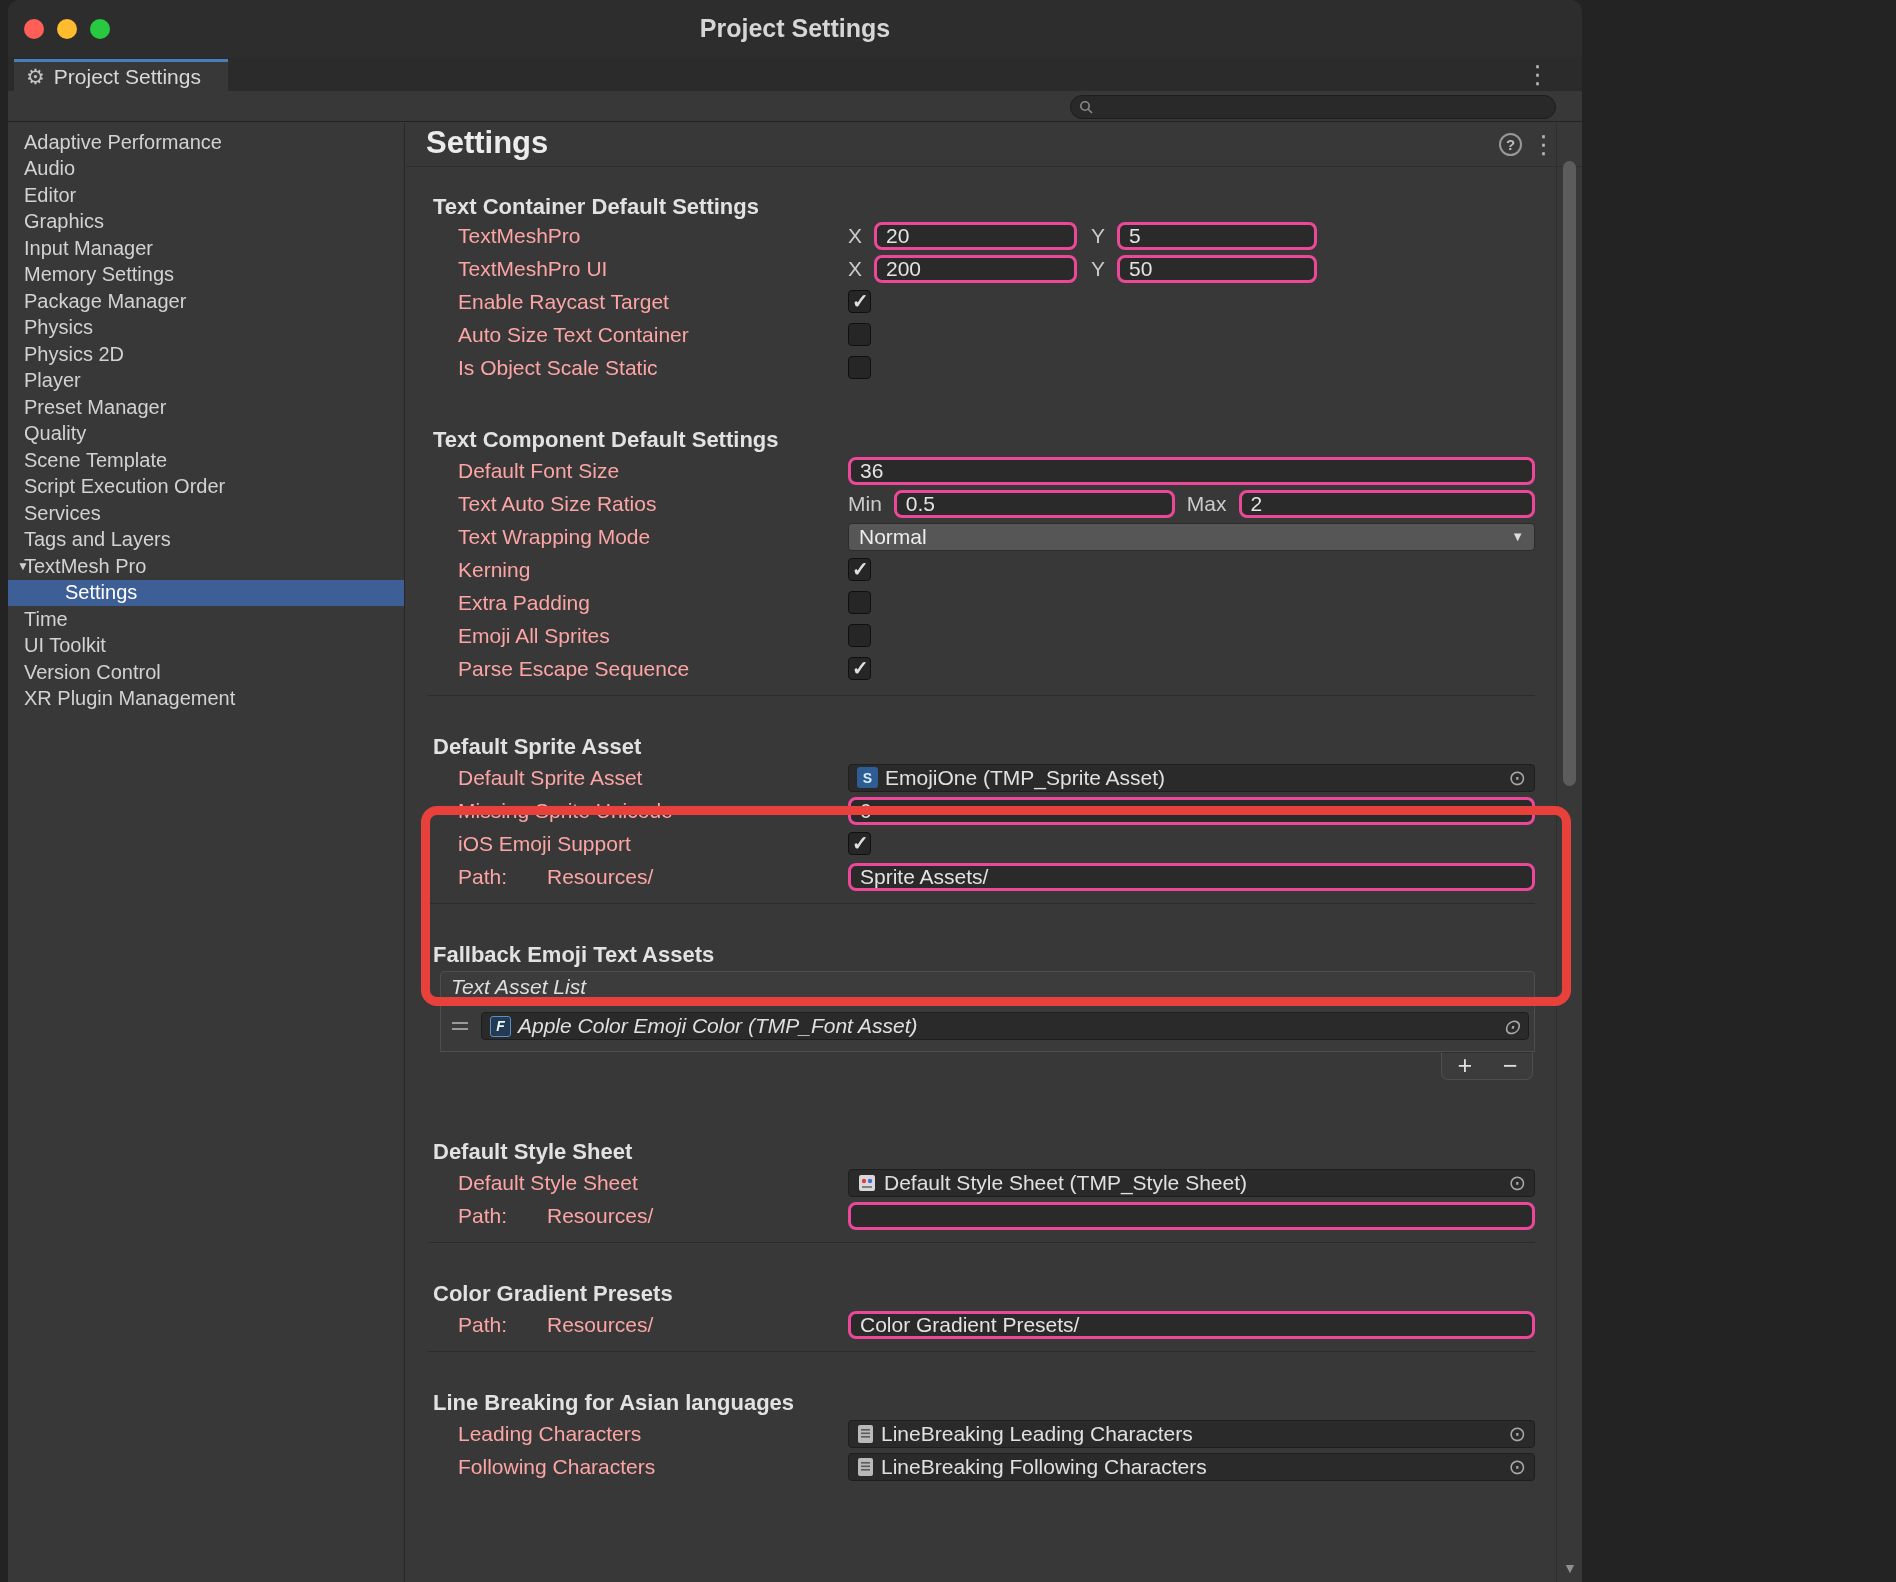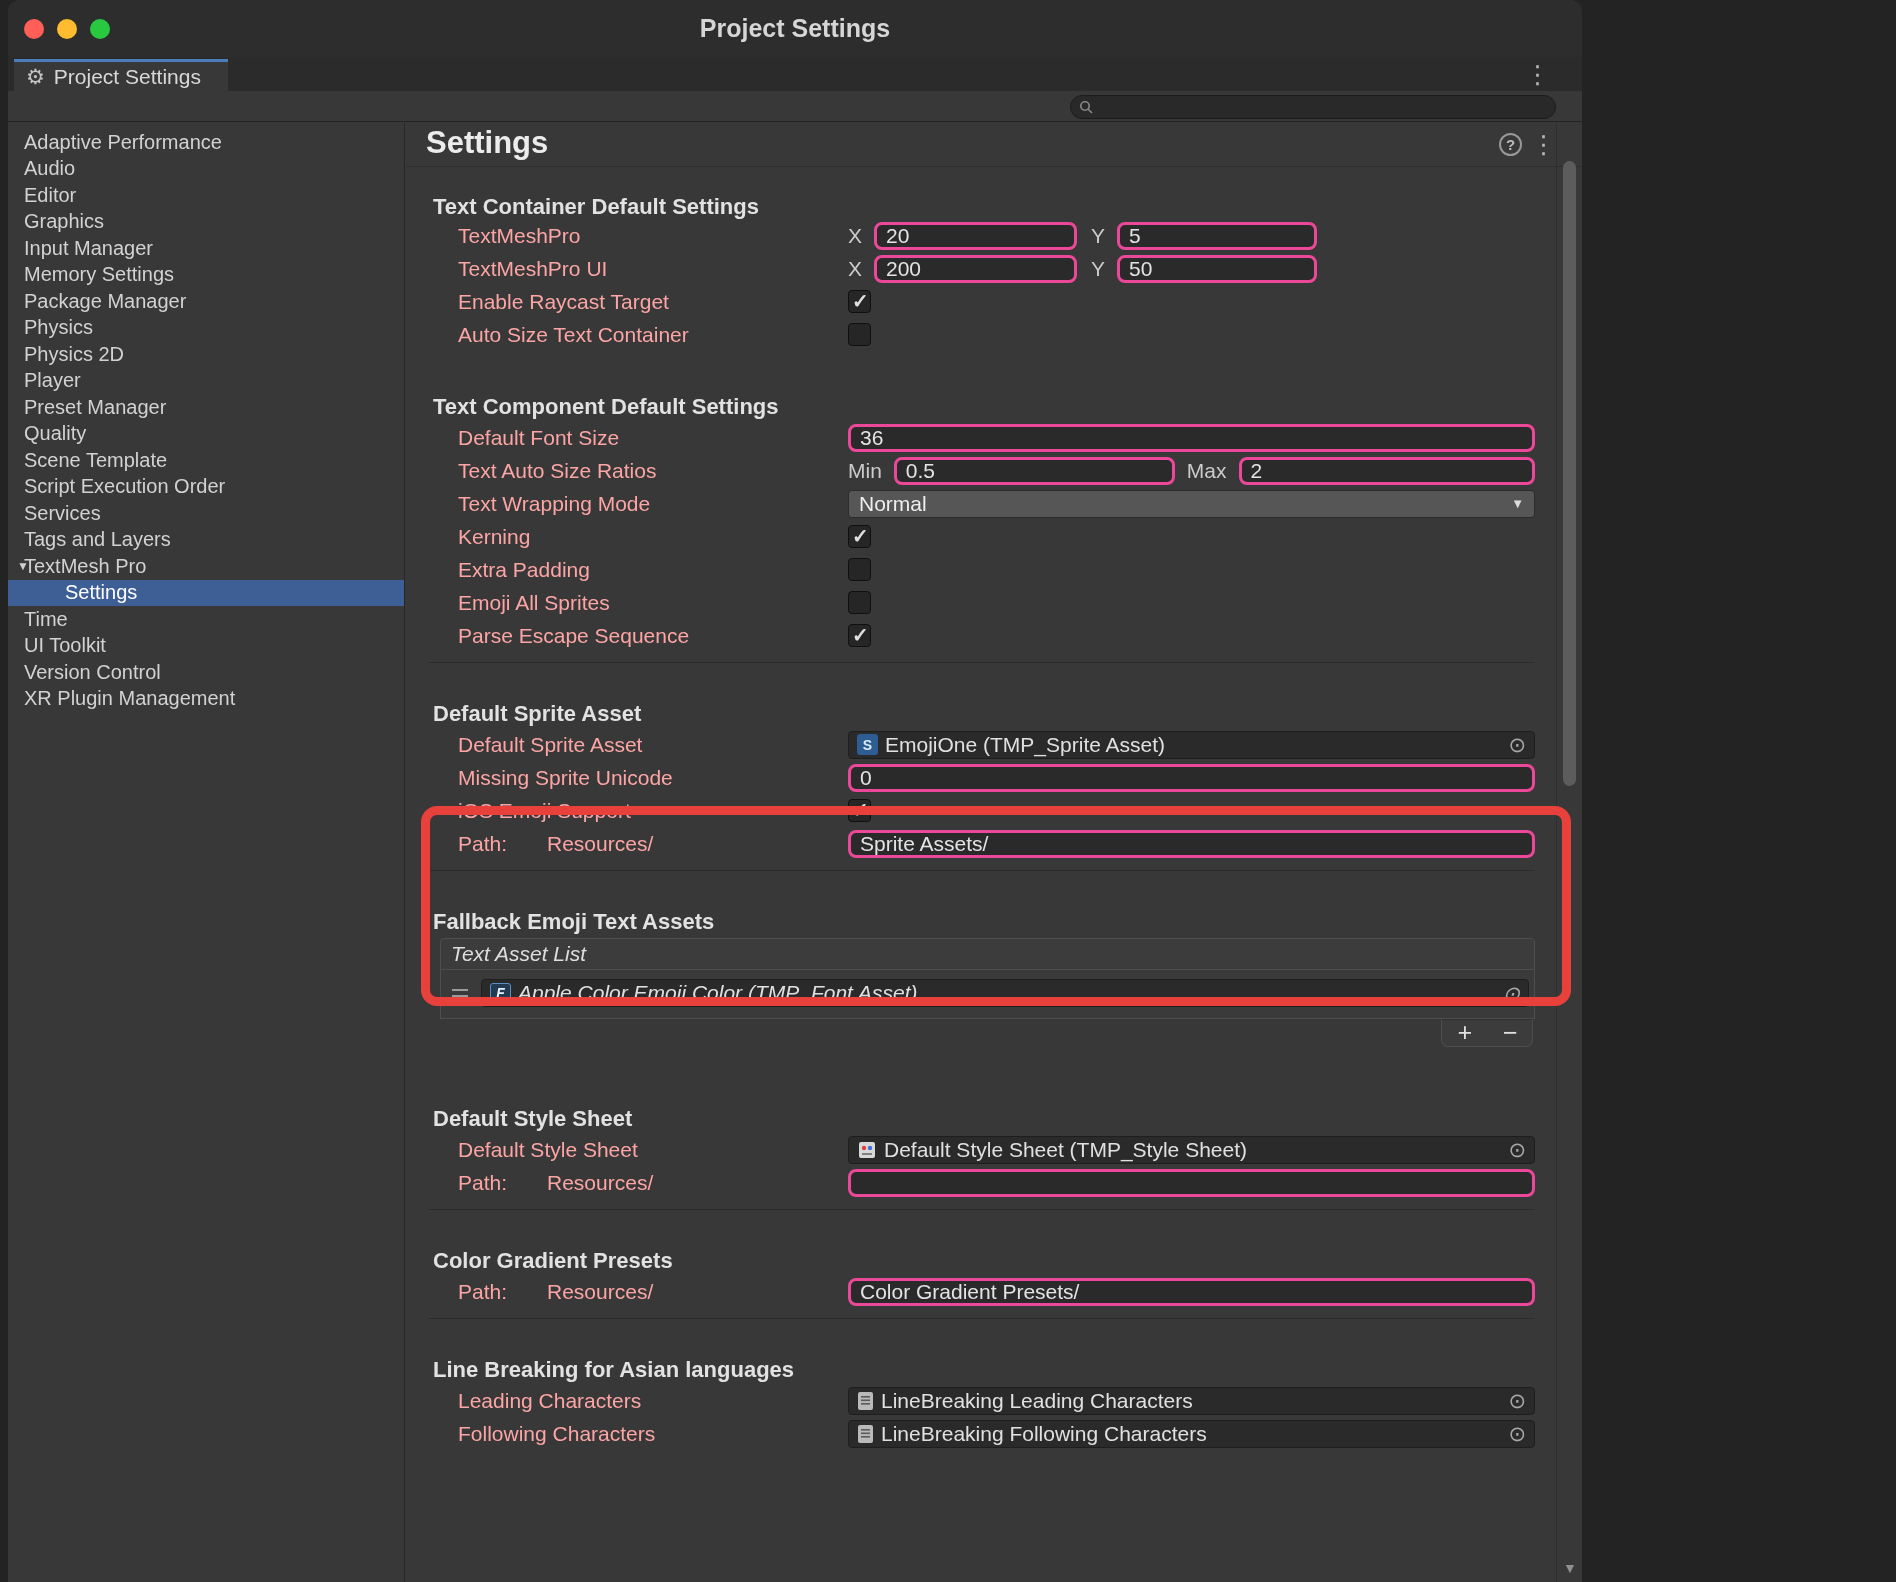--- a/index.html
+++ b/index.html
@@ -197,20 +197,26 @@
           </div>
         </div>
 
         <div class="row">
           <div class="label">Auto Size Text Container</div>
           <div class="field-area">
             <div class="cb"></div>
           </div>
         </div>
 
+        <div class="row">
+          <div class="label">Is Object Scale Static</div>
+          <div class="field-area">
+            <div class="cb"></div>
+          </div>
+        </div>
 
         <div class="spacer14"></div>
 
         <div class="section-header">Text Component Default Settings</div>
 
         <div class="row">
           <div class="label">Default Font Size</div>
           <div class="field-area">
             <div class="tf grow">36</div>
           </div>

